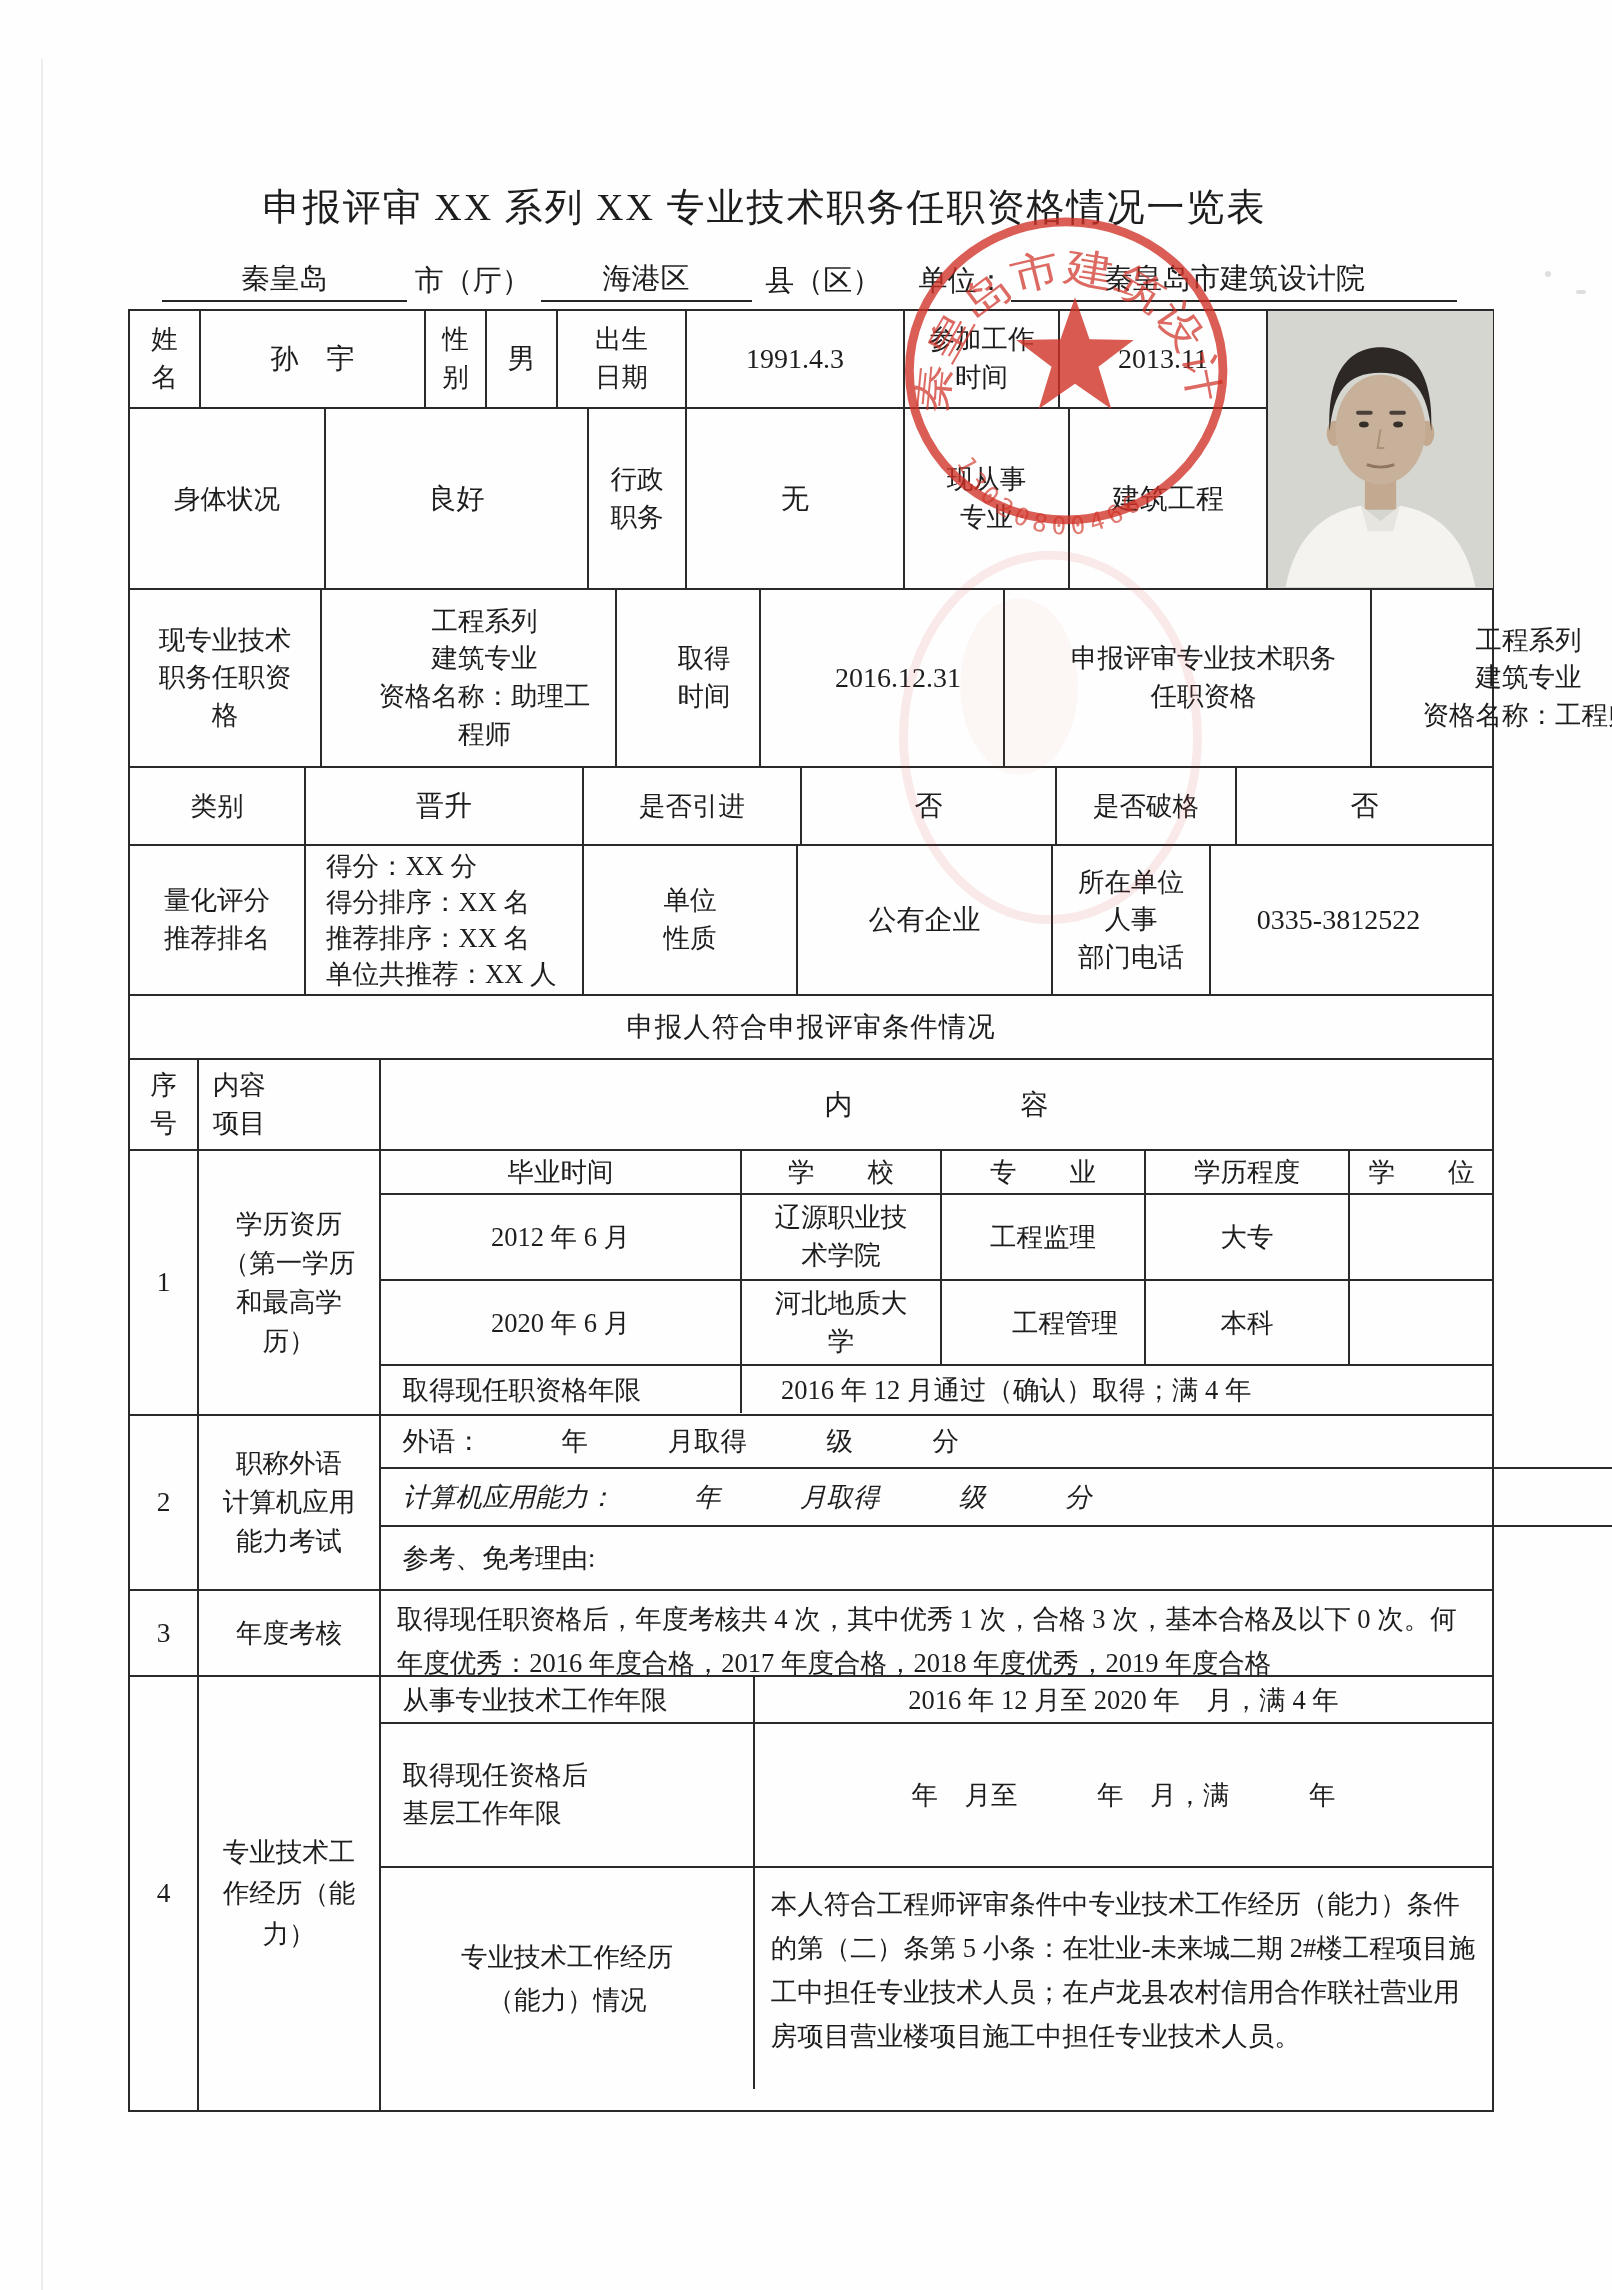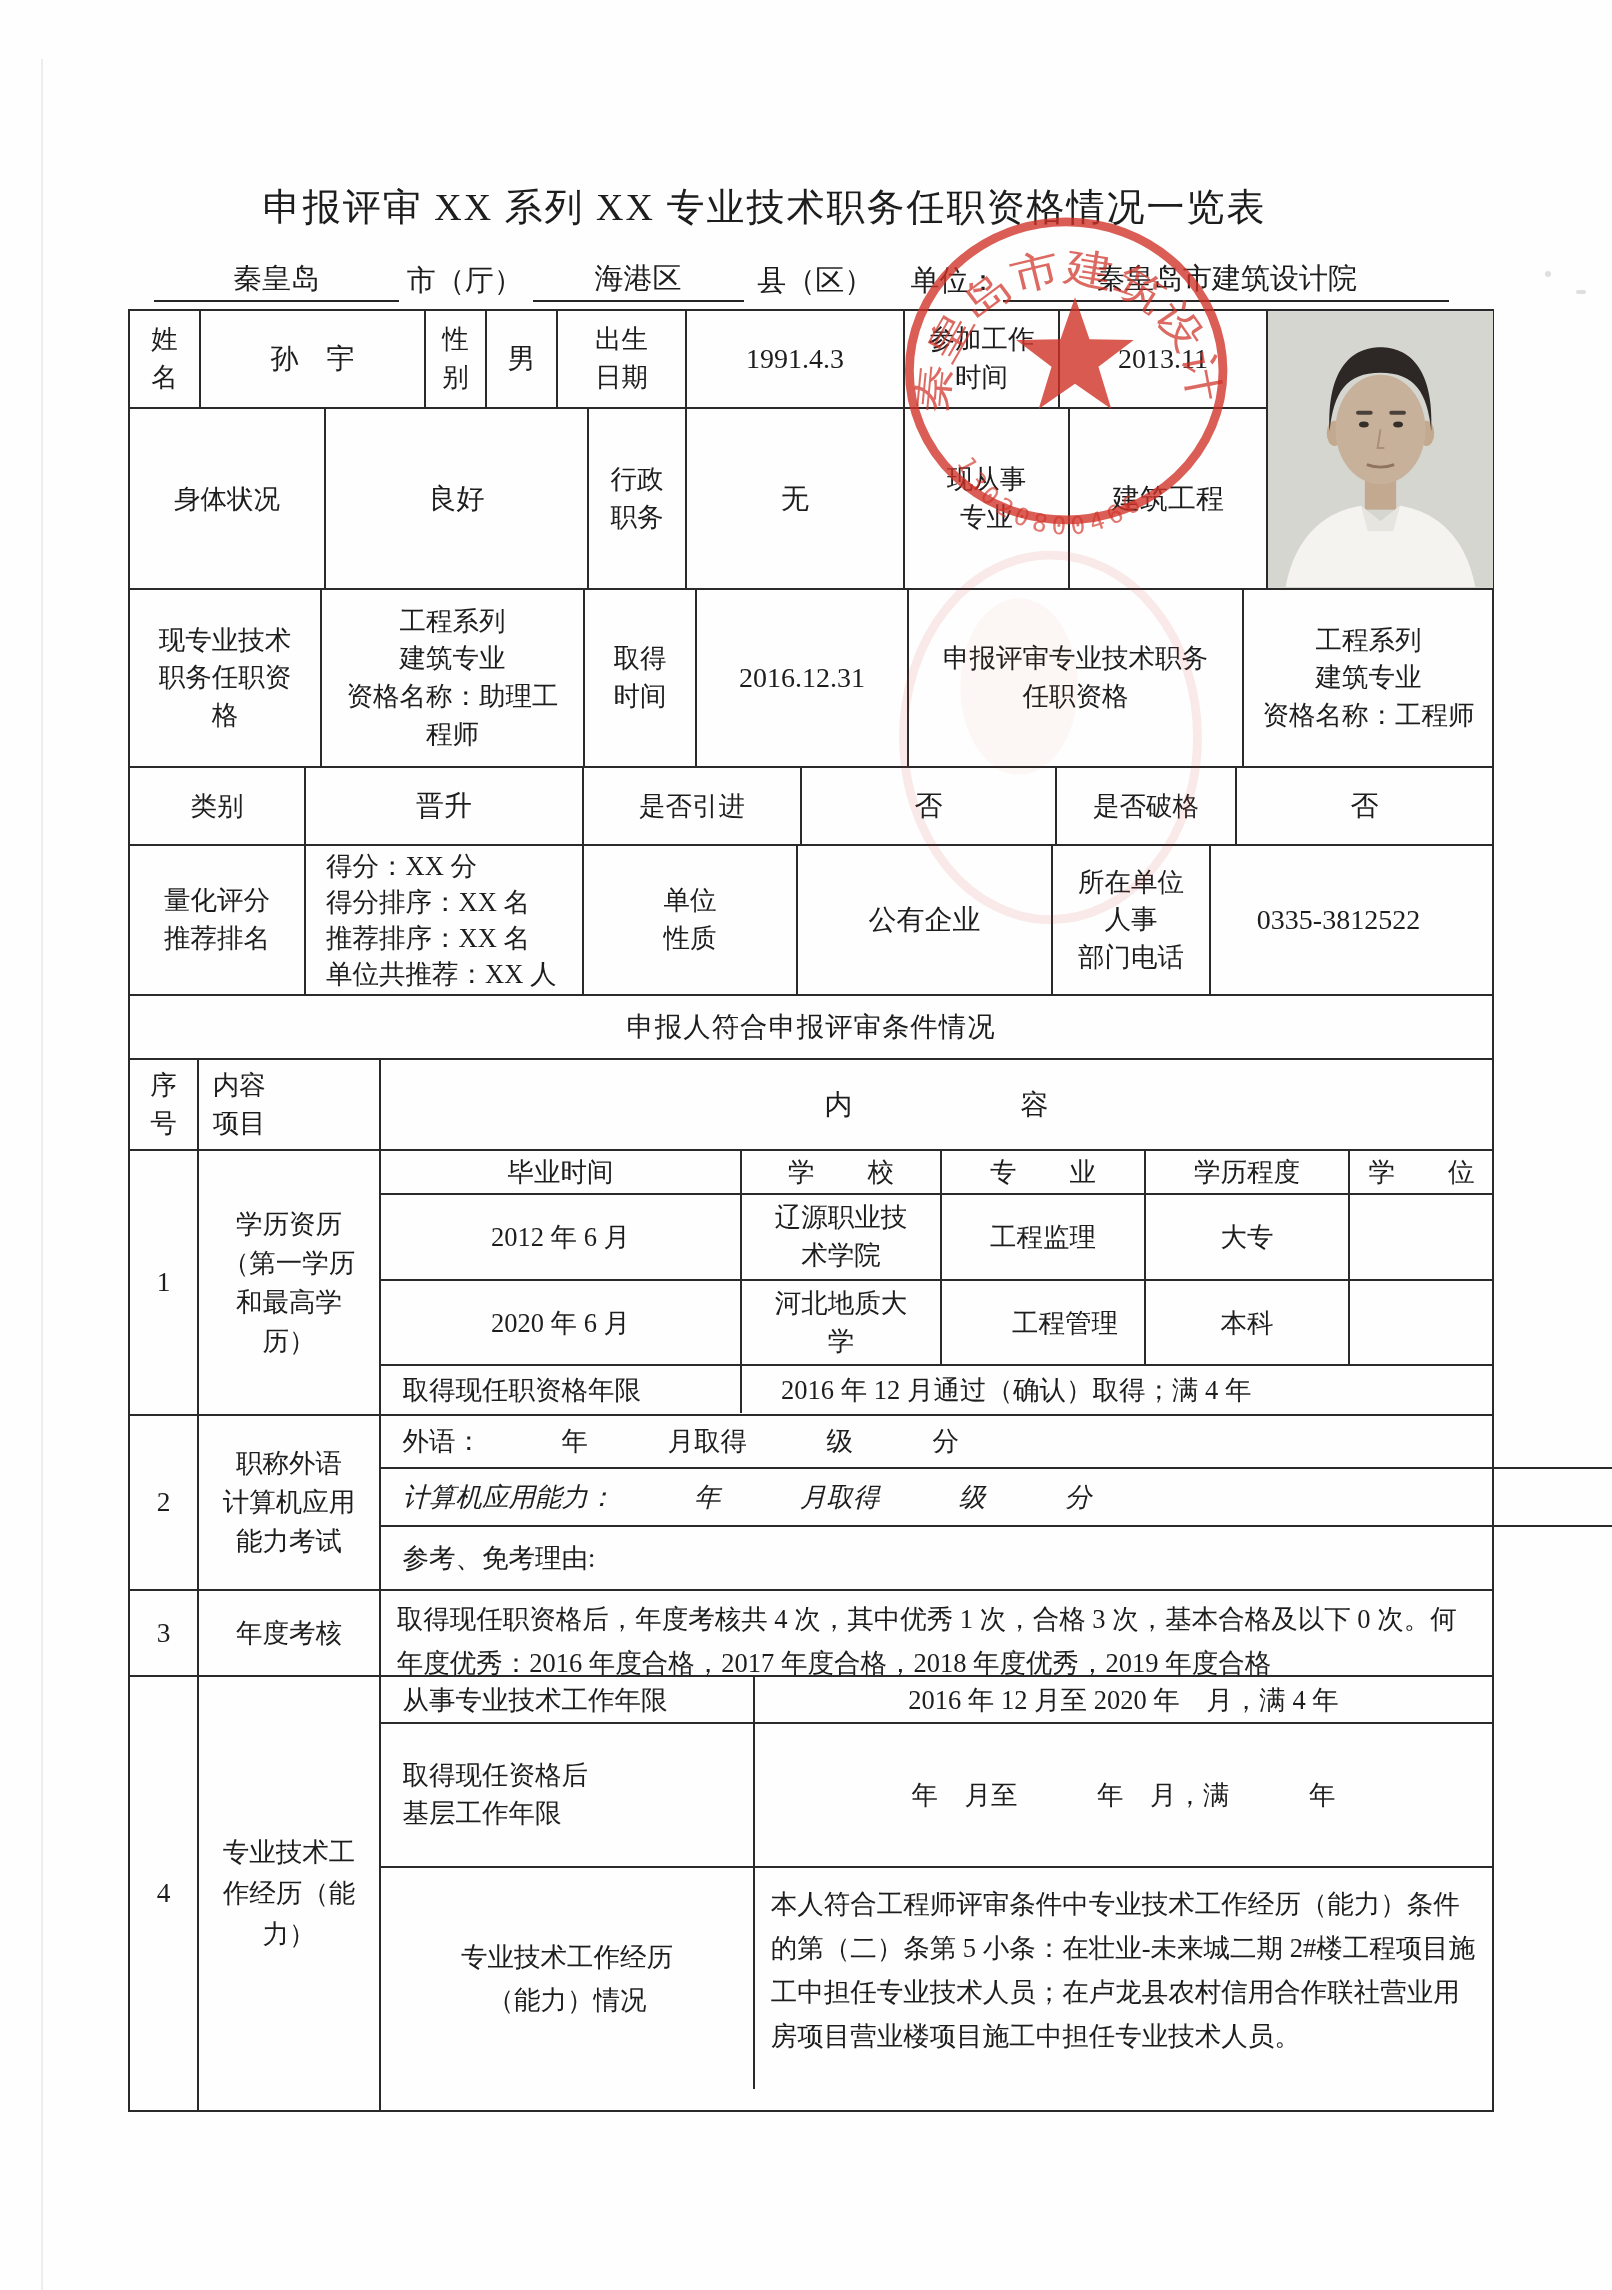--- a/index.html
+++ b/index.html
@@ -3,21 +3,21 @@
 <meta charset="utf-8">
 <style>
   html,body{margin:0;padding:0;background:#fff;}
   .page{position:relative;width:1612px;height:2291px;background:#fefefe;overflow:hidden;
         font-family:"Liberation Serif","DejaVu Serif",serif;color:#1d1d1d;}
   .scanline{position:absolute;left:41px;top:59px;width:2px;height:2232px;background:#ededed;}
   .speck{position:absolute;width:5.9px;height:5.9px;border-radius:50%;background:#c9c9c9;opacity:.6;}
 
   .title{position:absolute;top:182px;left:19.6px;width:1490px;text-align:center;
          font-size:38px;letter-spacing:2px;white-space:nowrap;}
-  .subtitle{position:absolute;top:257px;left:154px;font-size:29px;display:flex;align-items:flex-end;white-space:nowrap;}
+  .subtitle{position:absolute;top:257px;left:162px;font-size:29px;display:flex;align-items:flex-end;white-space:nowrap;}
   .subtitle span{display:inline-block;line-height:43px;}
   .u{border-bottom:2.9px solid #262626;text-align:center;}
 
   .tbl{position:absolute;left:128px;top:309px;width:1362px;border:2.9px solid #2a2a2a;box-sizing:content-box;}
   .tr{display:flex;border-bottom:2px solid #2a2a2a;box-sizing:border-box;}
   .tr.lastrow{border-bottom:none;}
   .tr.hb{border-bottom-width:2.9px;}
   .td{flex:0 0 auto;box-sizing:border-box;border-right:2px solid #2a2a2a;display:flex;
       align-items:center;justify-content:center;text-align:center;font-size:26.5px;overflow:hidden;}
   .td.last{border-right:none;}
@@ -96,21 +96,21 @@
           <rect x="90" y="101" width="17" height="4" rx="2" fill="#4a403a"></rect>
           <rect x="124" y="101" width="17" height="4" rx="2" fill="#4a403a"></rect>
           <ellipse cx="98" cy="115" rx="5" ry="3" fill="#352f2a"></ellipse>
           <ellipse cx="133" cy="115" rx="5" ry="3" fill="#352f2a"></ellipse>
           <path d="M115,120 L112,139 L119,139" stroke="#a98f77" stroke-width="2" fill="none"></path>
           <path d="M101,156 Q115,161 129,156" stroke="#8f7460" stroke-width="3" fill="none"></path>
         </svg>
       </div>
     </div>
 
-    <div class="tr" style="height:178px;">
+    <div class="tr" style="height:178px;gap:32px;">
       <div class="td pre" style="width:192px;">现专业技术
 职务任职资
 格</div>
       <div class="td pre" style="width:263px;">工程系列
 建筑专业
 资格名称：助理工
 程师</div>
       <div class="td pre" style="width:112px;">取得
 时间</div>
       <div class="td v" style="width:212px;">2016.12.31</div>

